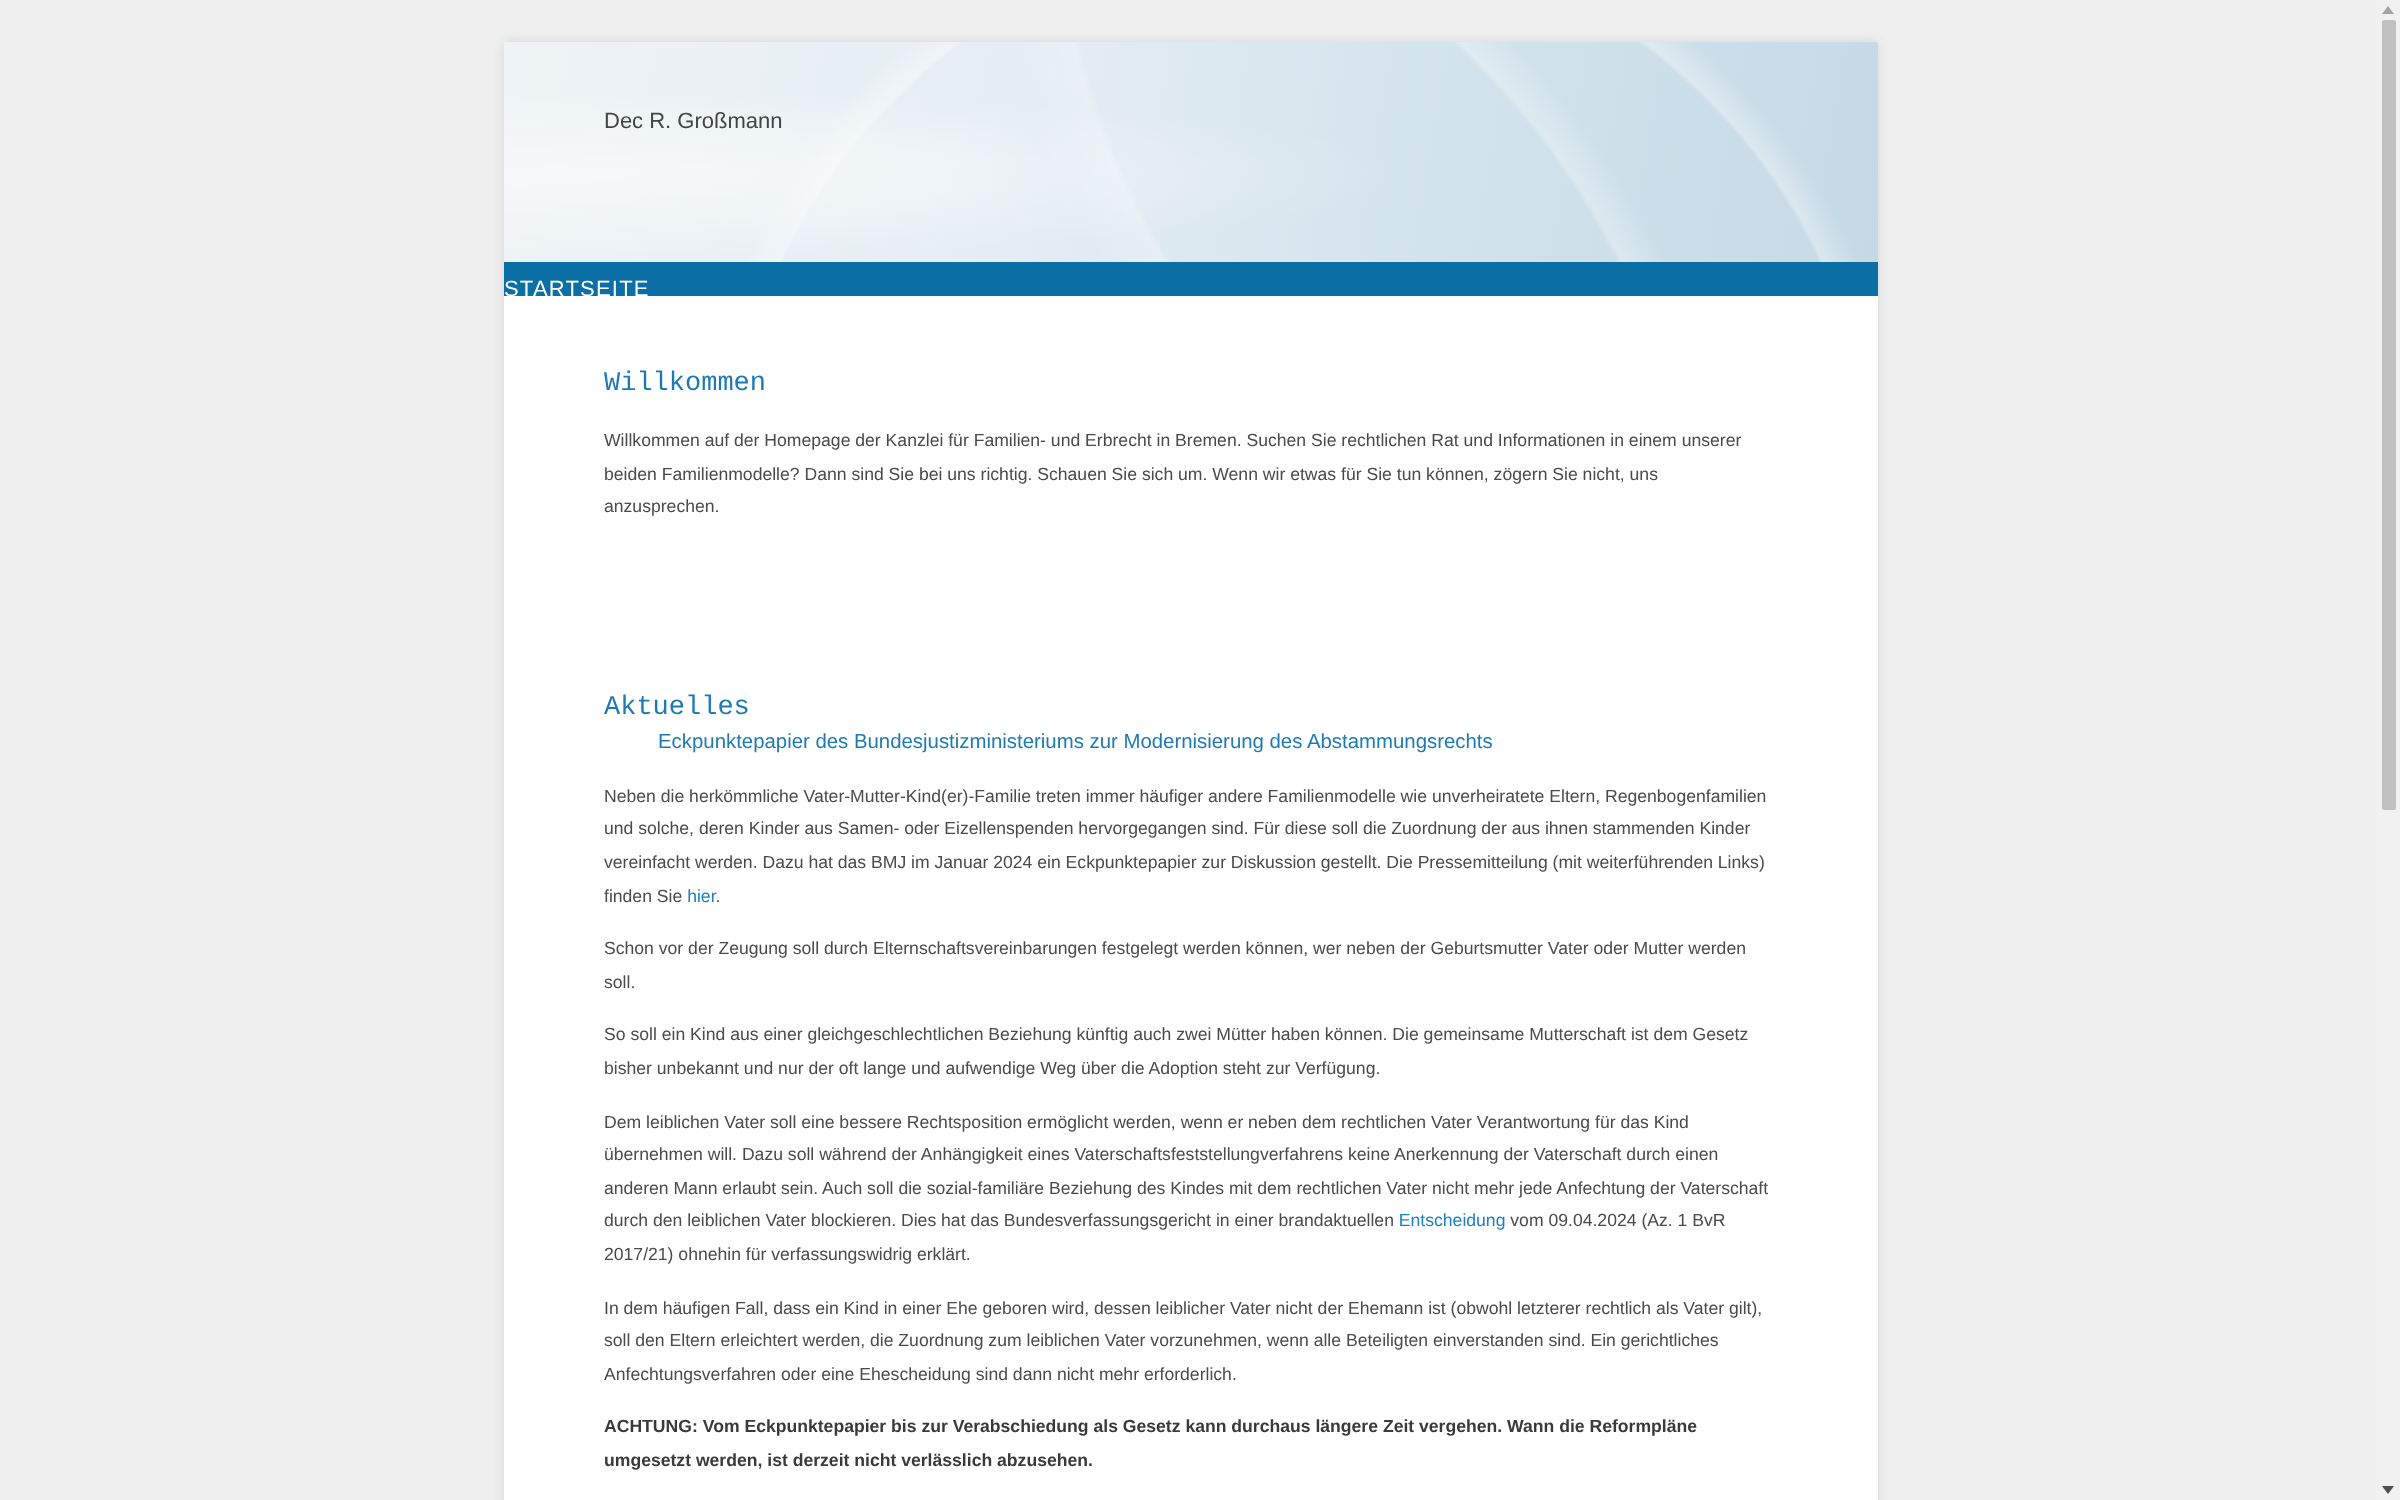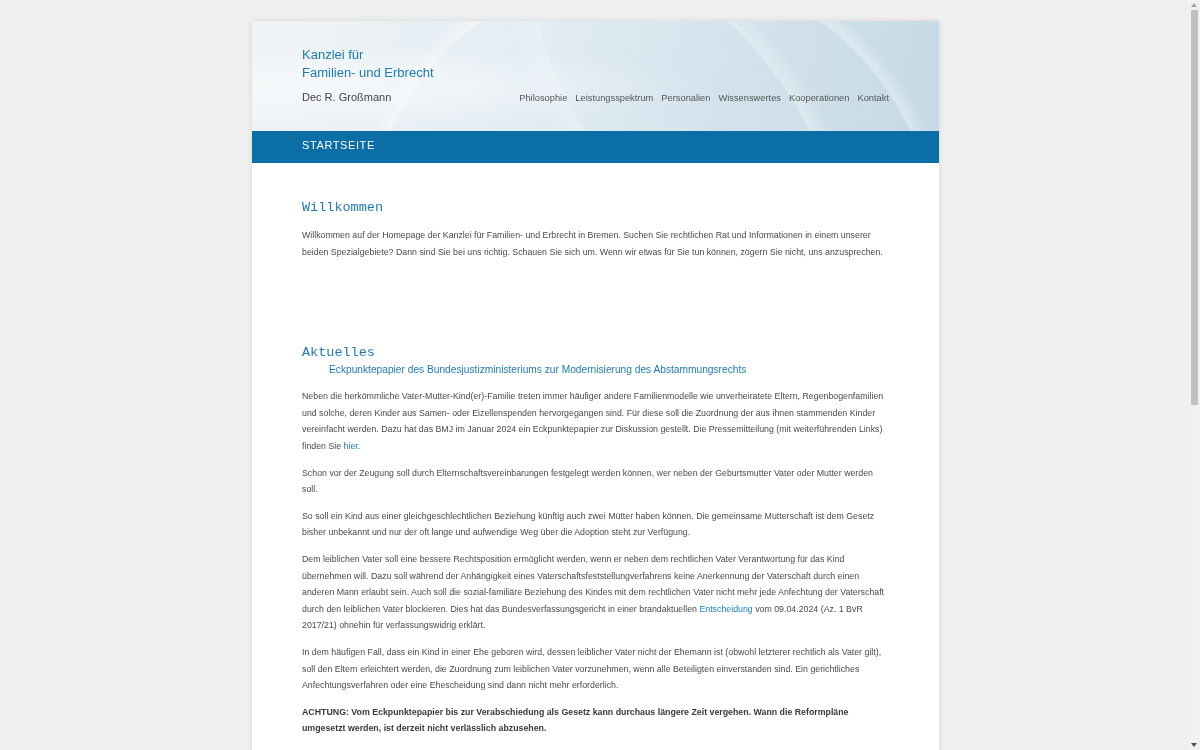--- a/index.html
+++ b/index.html
@@ -65,23 +65,22 @@
       gap: 8px;
       font-size: 9.3px;
       line-height: 12px;
     }
     .main-nav a {
       color: #555;
       text-decoration: none;
       cursor: pointer;
     }
     .page-bar {
-      height: 32px;
+      height: 17px;
       background: var(--accent);
-      padding-left: 50px;
       color: #fff;
       font-size: 11px;
       letter-spacing: 0.6px;
       line-height: 28px;
     }
     .content {
       padding: 36px 50px 0 50px;
       color: var(--text);
     }
     .section-heading {
@@ -142,46 +141,34 @@
       border-radius: 1px;
     }
   </style>
 </head>
 <body>
 
 <div class="page">
 
   <header class="site-header">
     <div class="brand">
-      <h1 class="brand-title">
-        <span>Kanzlei für</span>
-        <span>Familien- und Erbrecht</span>
-      </h1>
       <div class="brand-owner">Dec R. Großmann</div>
     </div>
 
-    <nav class="main-nav">
-      <a>Philosophie</a>
-      <a>Leistungsspektrum</a>
-      <a>Personalien</a>
-      <a>Wissenswertes</a>
-      <a>Kooperationen</a>
-      <a>Kontakt</a>
-    </nav>
   </header>
 
   <div class="page-bar">
     <span>STARTSEITE</span>
   </div>
 
   <main class="content">
 
     <section>
       <h2 class="section-heading">Willkommen</h2>
-      <p>Willkommen auf der Homepage der Kanzlei für Familien- und Erbrecht in Bremen. Suchen Sie rechtlichen Rat und Informationen in einem unserer beiden Spezialgebiete? Dann sind Sie bei uns richtig. Schauen Sie sich um. Wenn wir etwas für Sie tun können, zögern Sie nicht, uns anzusprechen.</p>
+      <p>Willkommen auf der Homepage der Kanzlei für Familien- und Erbrecht in Bremen. Suchen Sie rechtlichen Rat und Informationen in einem unserer beiden Familienmodelle? Dann sind Sie bei uns richtig. Schauen Sie sich um. Wenn wir etwas für Sie tun können, zögern Sie nicht, uns anzusprechen.</p>
     </section>
 
     <div class="spacer"></div>
 
     <section>
       <h2 class="section-heading">Aktuelles</h2>
       <h3 class="section-subheading">Eckpunktepapier des Bundesjustizministeriums zur Modernisierung des Abstammungsrechts</h3>
 
       <p><span>Neben die herkömmliche Vater-Mutter-Kind(er)-Familie treten immer häufiger andere Familienmodelle wie unverheiratete Eltern, Regenbogenfamilien und solche, deren Kinder aus Samen- oder Eizellenspenden hervorgegangen sind. Für diese soll die Zuordnung der aus ihnen stammenden Kinder vereinfacht werden. Dazu hat das BMJ im Januar 2024 ein Eckpunktepapier zur Diskussion gestellt. Die Pressemitteilung (mit weiterführenden Links) finden Sie </span><a>hier</a><span>.</span></p>
 

